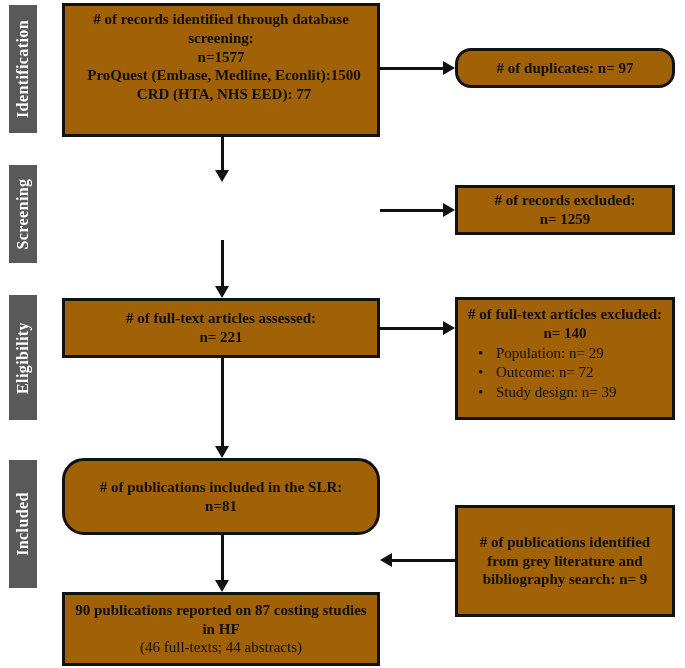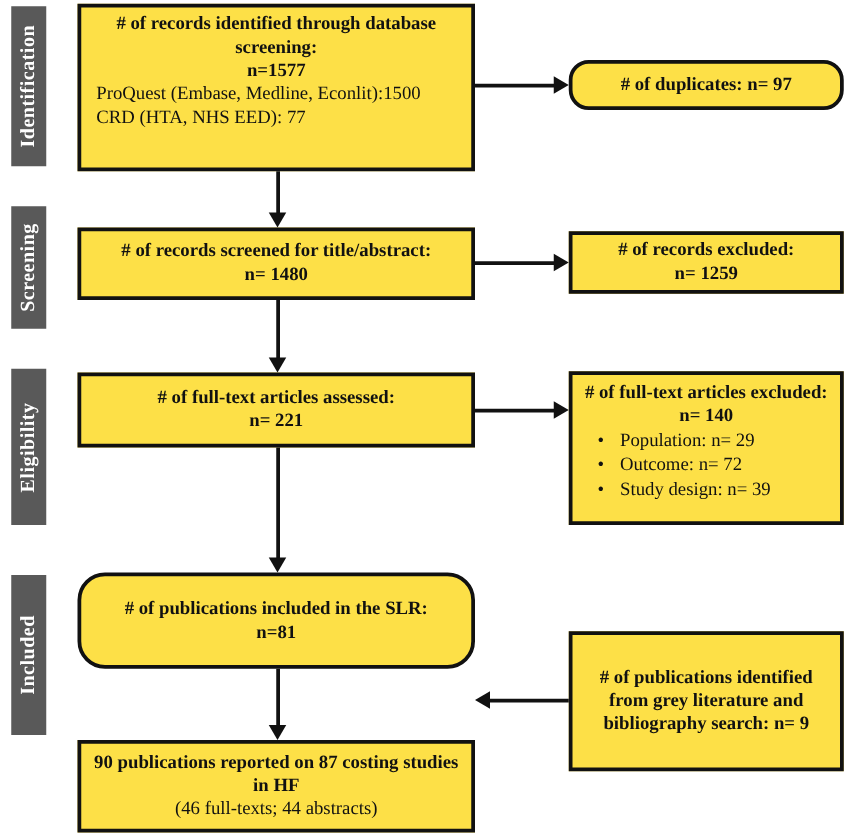--- a/index.html
+++ b/index.html
@@ -19,33 +19,33 @@
   .stage span{
     transform:rotate(-90deg);
     white-space:nowrap;
     color:#ffffff;
     font-weight:bold;
     font-size:16px;
     letter-spacing:0.4px;
   }
   .box{
     position:absolute;
-    background:#fde047;
+    background:#a16207;
     border:3px solid #111111;
     box-sizing:border-box;
     display:flex;flex-direction:column;
     justify-content:flex-start;
     padding:4px 6px;
     font-size:15px;
     line-height:1.25;
   }
   .box.centered{justify-content:center;}
   .t{font-weight:bold;text-align:center;}
   .d{font-weight:normal;text-align:center;}
-  .d-left{font-weight:normal;text-align:left;padding-left:6px;}
+  .d-left{font-weight:bold;text-align:center;padding-left:6px;}
   .bullets{margin:1px 0 0 0;padding:0 0 0 14px;list-style:none;text-align:left;}
   .bullets li{position:relative;padding-left:18px;line-height:1.3;}
   .bullets li::before{content:"\2022";position:absolute;left:0;top:0;font-size:15px;}
   .vline,.hline{position:absolute;background:#111111;}
   .arrow{position:absolute;width:0;height:0;}
   .arrow.down{border-left:7px solid transparent;border-right:7px solid transparent;border-top:12px solid #111111;}
   .arrow.right{border-top:7px solid transparent;border-bottom:7px solid transparent;border-left:12px solid #111111;}
   .arrow.left{border-top:7px solid transparent;border-bottom:7px solid transparent;border-right:12px solid #111111;}
 </style>
 </head>
@@ -66,24 +66,20 @@
     <span>Included</span>
   </div>
 
   <div class="box" style="left:62px;top:3px;width:318px;height:134px;">
     <div class="t"># of records identified through database screening:</div>
     <div class="t">n=1577</div>
     <div class="d-left">ProQuest (Embase, Medline, Econlit):1500</div>
     <div class="d-left">CRD (HTA, NHS EED): 77</div>
   </div>
 
-  <div class="box centered" style="left:62px;top:182px;width:318px;height:58px;">
-    <div class="t"># of records screened for title/abstract:</div>
-    <div class="t">n= 1480</div>
-  </div>
 
   <div class="box centered" style="left:62px;top:298px;width:318px;height:60px;">
     <div class="t"># of full-text articles assessed:</div>
     <div class="t">n= 221</div>
   </div>
 
   <div class="box centered" style="left:62px;top:458px;width:318px;height:77px;border-radius:22px;">
     <div class="t"># of publications included in the SLR:</div>
     <div class="t">n=81</div>
   </div>

